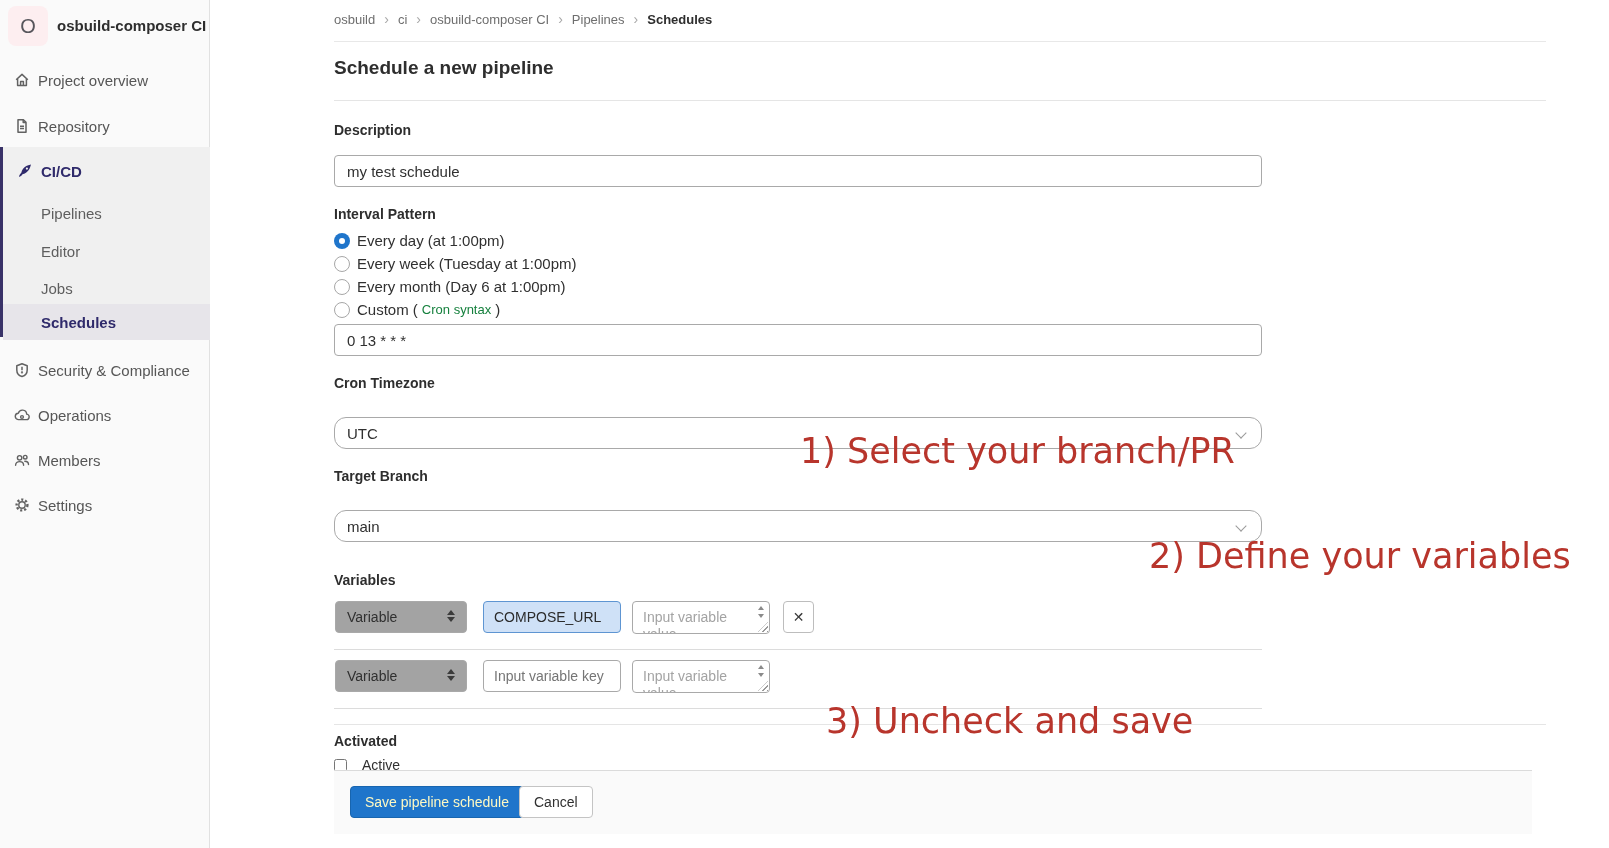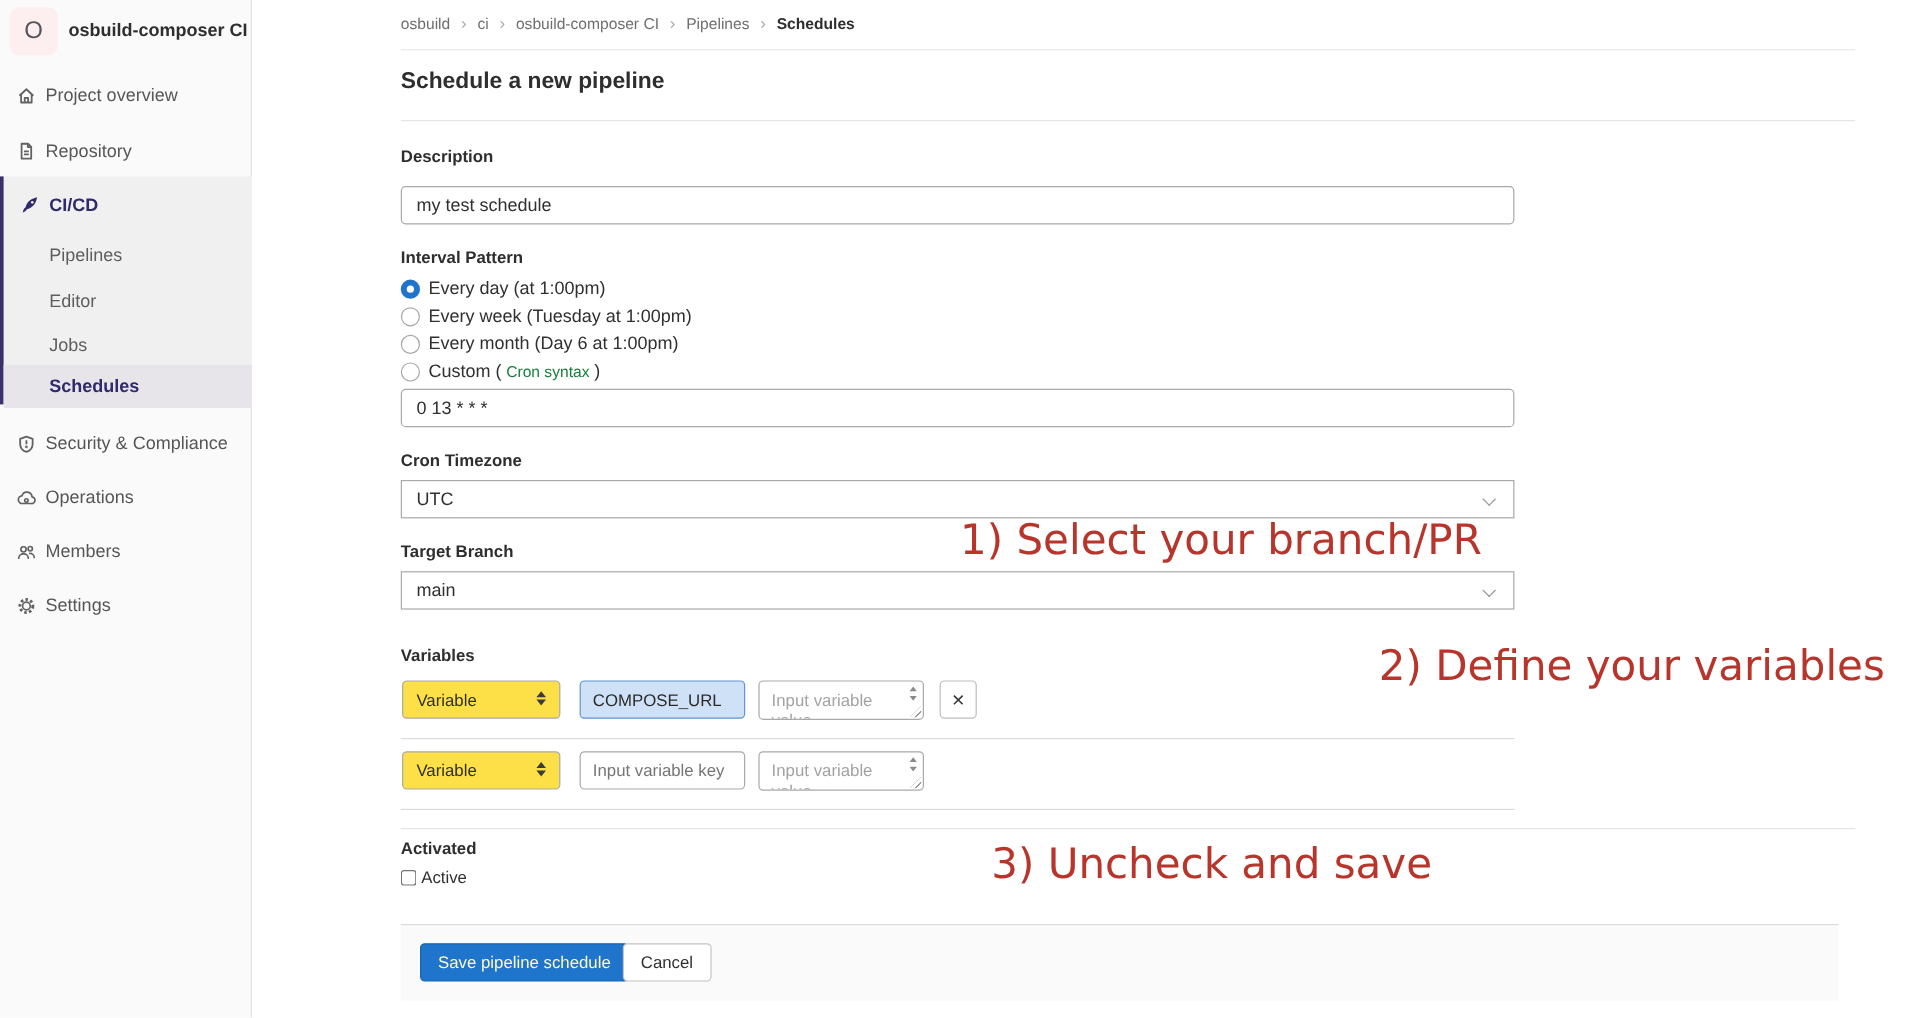--- a/index.html
+++ b/index.html
@@ -52,33 +52,33 @@
   .radio { width:16px; height:16px; border-radius:50%; border:1px solid #a7a7a7; background:#fff;
     margin-right:7px; position:relative; flex:none; }
   .radio.on { border:none; background:#1f75cb; }
   .radio.on::after { content:""; position:absolute; left:5px; top:5px; width:6px; height:6px;
     border-radius:50%; background:#fff; }
   .radio-row .rlbl { font-size:15px; color:#303030; }
   .cron-link { color:#15803d; font-size:13px; margin:0 4px; cursor:pointer; }
 
   .cron-input { margin-top:3px; }
 
-  .gl-select { position:relative; width:928px; height:32px; margin-top:8px; border:1px solid #a9a9a9;
-    border-radius:0; background:#fff; cursor:pointer; }
+  .gl-select { position:relative; width:928px; height:32px; margin-top:25px; border:1px solid #a9a9a9;
+    border-radius:12px; background:#fff; cursor:pointer; }
   .gl-select .sel-text { position:absolute; left:12px; top:50%; transform:translateY(-50%); font-size:15px; color:#303030; }
   .chev { position:absolute; right:16px; top:11px; width:8px; height:8px;
     border-right:1.6px solid #9a9a9a; border-bottom:1.6px solid #9a9a9a; transform:rotate(45deg); }
 
   .vars { margin-top:12px; }
   .var-row { position:relative; height:32px; }
   .var-row + .var-divider { margin-top:16px; }
   .var-divider { height:1px; background:#dcdcdc; width:928px; }
   .var-divider + .var-row { margin-top:10px; }
   .var-select { position:absolute; left:1px; top:0; width:132px; height:32px; border:1px solid #a9a9a9;
-    border-radius:4px; background:#fde047; cursor:pointer; }
+    border-radius:4px; background:#a3a3a3; cursor:pointer; }
   .var-select .sel-text { position:absolute; left:11px; top:50%; transform:translateY(-50%); font-size:14px; color:#303030; }
   .spinner { position:absolute; right:11px; top:8px; display:flex; flex-direction:column; gap:2px; }
   .tri-up { width:0; height:0; border-left:4px solid transparent; border-right:4px solid transparent; border-bottom:5px solid #3b3b3b; }
   .tri-down { width:0; height:0; border-left:4px solid transparent; border-right:4px solid transparent; border-top:5px solid #3b3b3b; }
   .var-key { position:absolute; left:149px; top:0; width:138px; height:32px; border:1px solid #a9a9a9;
     border-radius:4px; padding:12px 10px; font-size:14px; color:#2b2b2b; background:#fff;
     font-family:"Liberation Sans", sans-serif; }
   .var-key.selected { background:#cfe1f7; border-color:#5e95d2; }
   .var-value { position:absolute; left:298px; top:0; width:138px; height:33px; border:1px solid #a9a9a9;
     border-radius:4px; background:#fff; overflow:hidden; cursor:text; }
@@ -92,21 +92,21 @@
     clip-path:polygon(100% 0, 100% 100%, 0 100%);
     background:repeating-linear-gradient(-45deg, #9a9a9a 0 1px, transparent 1px 3.4px); }
   .x-btn { position:absolute; left:449px; top:0; width:31px; height:32px; border:1px solid #bdbdbd;
     border-radius:4px; background:#fff; color:#3a3a3a; font-size:14px; cursor:pointer;
     display:flex; align-items:center; justify-content:center; }
 
   .hr-activated { margin-top:15px; width:1212px; height:1px; background:#e5e5e5; }
   .activated-label { margin-top:8px; }
   .active-row { margin-top:7px; display:flex; align-items:center; }
   .active-row input { width:13px; height:13px; margin:0; }
-  .active-row .clbl { font-size:14px; color:#303030; margin-left:4px; }
+  .active-row .clbl { font-size:14px; color:#303030; margin-left:15px; }
 
   .footer { position:absolute; left:124px; top:770px; width:1198px; height:64px;
     background:#fafafa; border-top:1px solid #dbdbdb; }
   .btn-save { position:absolute; left:16px; top:15px; height:32px; padding:0 14px; background:#1f75cb;
     border:1px solid #1865af; border-radius:4px; color:#fef9c3; font-size:14px; cursor:pointer;
     font-family:"Liberation Sans", sans-serif; }
   .btn-cancel { position:absolute; left:185px; top:15px; height:32px; padding:0 14px; background:#fff;
     border:1px solid #c4c4c4; border-radius:4px; color:#303030; font-size:14px; cursor:pointer;
     font-family:"Liberation Sans", sans-serif; }
 

